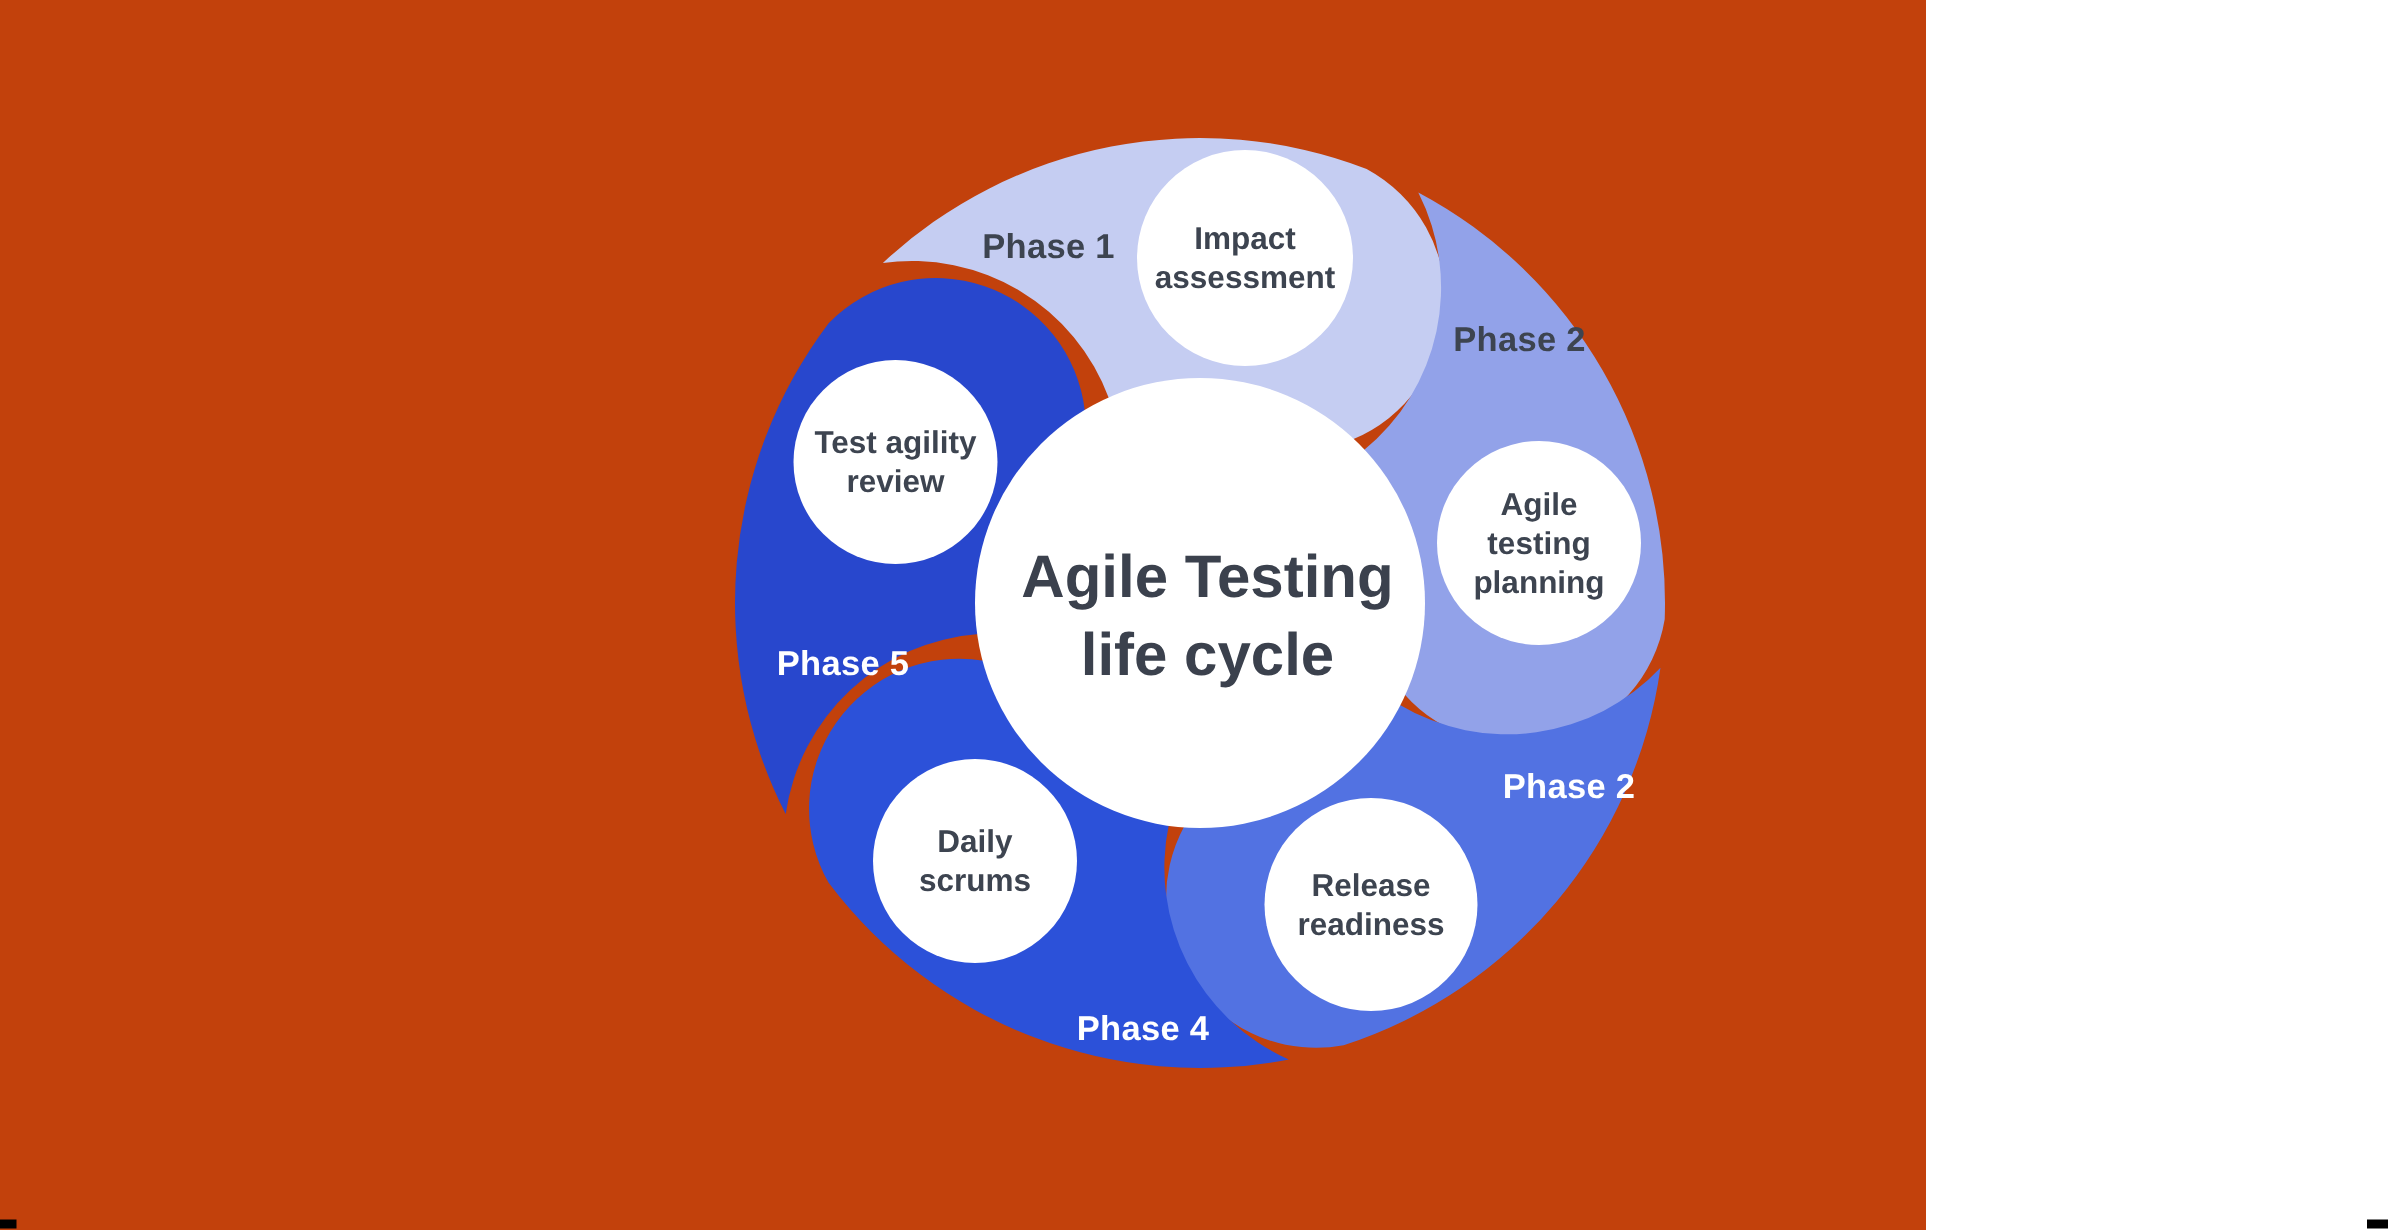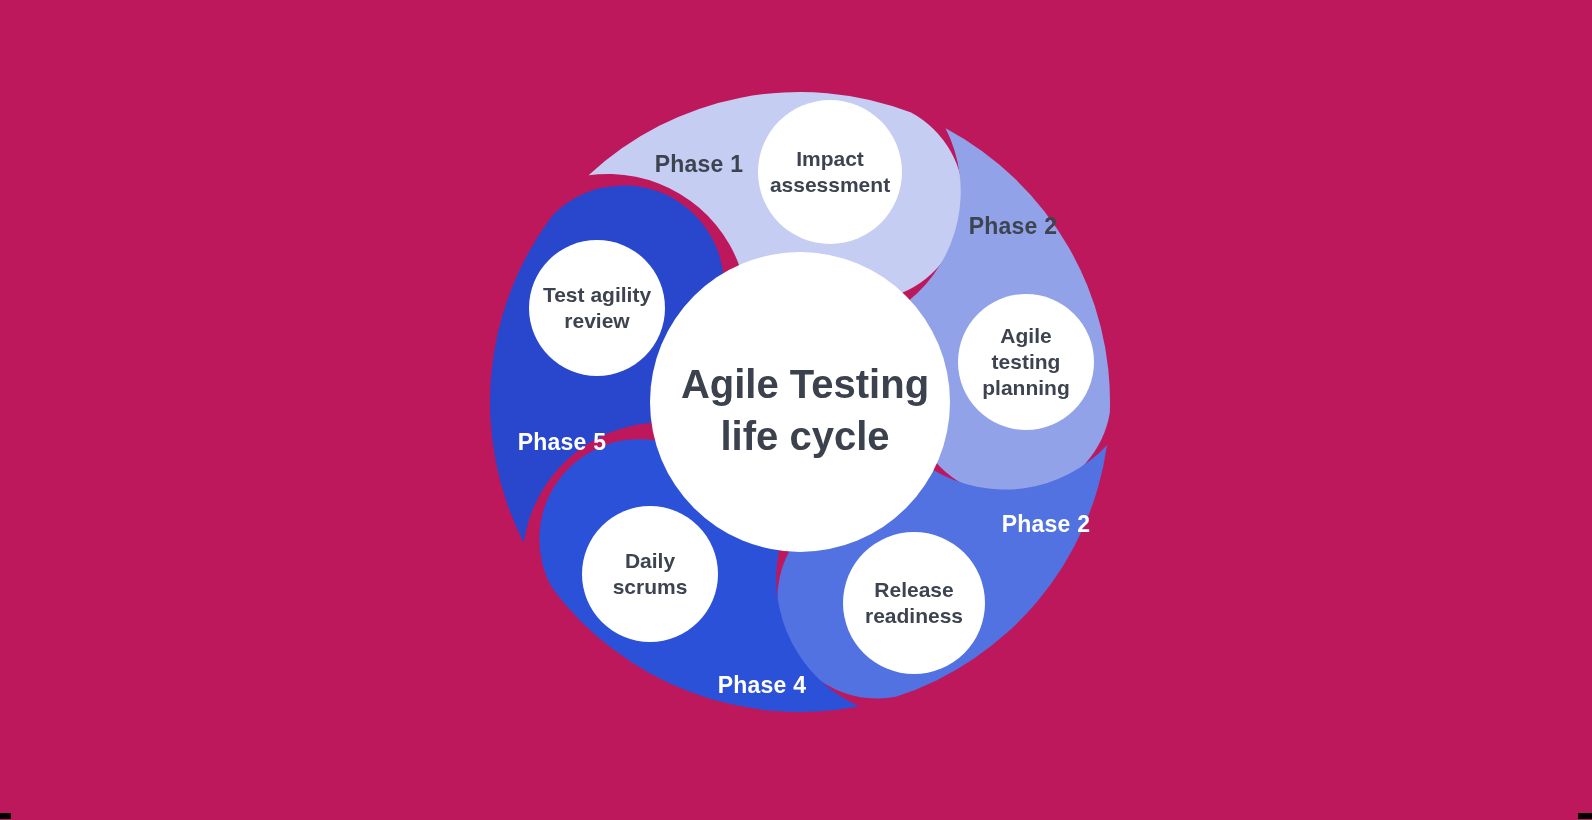--- a/index.html
+++ b/index.html
@@ -6,23 +6,23 @@
     margin: 0;
     padding: 0;
     width: 1592px;
     height: 820px;
     background: #ffffff;
     overflow: hidden;
     font-family: "Liberation Sans", sans-serif;
   }
   #stage {
     position: relative;
-    width: 1592px;
+    width: 1284px;
     height: 820px;
-    background: #be185d;
+    background: #c2410c;
   }
   svg { display: block; }
   .seg-label {
     font-family: "Liberation Sans", sans-serif;
     font-size: 23px;
     font-weight: bold;
     letter-spacing: 0.2px;
   }
   .step-label {
     font-family: "Liberation Sans", sans-serif;

